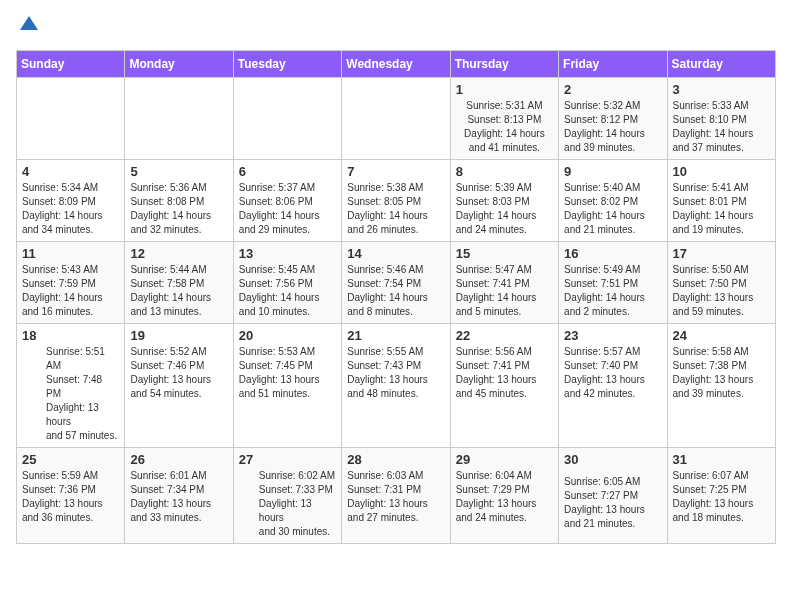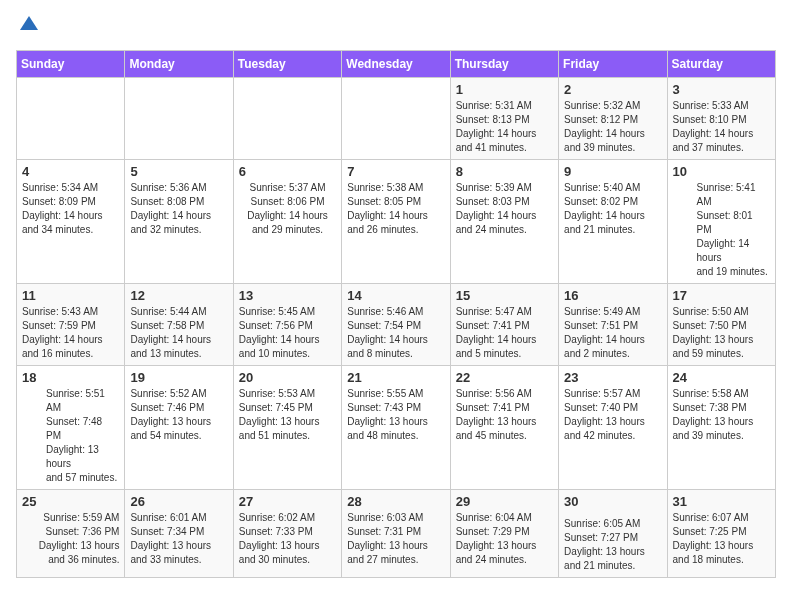--- a/index.html
+++ b/index.html
@@ -114,21 +114,21 @@
       </tr>
   </thead>
   <tbody id="calendar-body">
       <tr>
         <td class="empty-cell"></td>
         <td class="empty-cell"></td>
         <td class="empty-cell"></td>
         <td class="empty-cell"></td>
         <td>
           <span class="day-number">1</span>
-          <div class="day-info" style="white-space: pre-line;">Sunrise: 5:31 AM
+          <div class="day-info" style="white-space: pre-line; text-align: center;">Sunrise: 5:31 AM
 Sunset: 8:13 PM
 Daylight: 14 hours
 and 41 minutes.</div>
         </td>
         <td>
           <span class="day-number">2</span>
           <div class="day-info" style="white-space: pre-line;">Sunrise: 5:32 AM
 Sunset: 8:12 PM
 Daylight: 14 hours
 and 39 minutes.</div>
@@ -151,21 +151,21 @@
         </td>
         <td>
           <span class="day-number">5</span>
           <div class="day-info" style="white-space: pre-line;">Sunrise: 5:36 AM
 Sunset: 8:08 PM
 Daylight: 14 hours
 and 32 minutes.</div>
         </td>
         <td>
           <span class="day-number">6</span>
-          <div class="day-info" style="white-space: pre-line; text-align: center;">Sunrise: 5:37 AM
+          <div class="day-info" style="white-space: pre-line;">Sunrise: 5:37 AM
 Sunset: 8:06 PM
 Daylight: 14 hours
 and 29 minutes.</div>
         </td>
         <td>
           <span class="day-number">7</span>
           <div class="day-info" style="white-space: pre-line;">Sunrise: 5:38 AM
 Sunset: 8:05 PM
 Daylight: 14 hours
 and 26 minutes.</div>
@@ -179,21 +179,21 @@
         </td>
         <td>
           <span class="day-number">9</span>
           <div class="day-info" style="white-space: pre-line;">Sunrise: 5:40 AM
 Sunset: 8:02 PM
 Daylight: 14 hours
 and 21 minutes.</div>
         </td>
         <td>
           <span class="day-number">10</span>
-          <div class="day-info" style="white-space: pre-line; margin-left: 24px;">Sunrise: 5:41 AM
+          <div class="day-info" style="white-space: pre-line;">Sunrise: 5:41 AM
 Sunset: 8:01 PM
 Daylight: 14 hours
 and 19 minutes.</div>
         </td>
       </tr>
       <tr>
         <td>
           <span class="day-number">11</span>
           <div class="day-info" style="white-space: pre-line;">Sunrise: 5:43 AM
 Sunset: 7:59 PM
@@ -290,35 +290,35 @@
           <span class="day-number">24</span>
           <div class="day-info" style="white-space: pre-line;">Sunrise: 5:58 AM
 Sunset: 7:38 PM
 Daylight: 13 hours
 and 39 minutes.</div>
         </td>
       </tr>
       <tr>
         <td>
           <span class="day-number">25</span>
-          <div class="day-info" style="white-space: pre-line; text-align: right;">Sunrise: 5:59 AM
+          <div class="day-info" style="white-space: pre-line;">Sunrise: 5:59 AM
 Sunset: 7:36 PM
 Daylight: 13 hours
 and 36 minutes.</div>
         </td>
         <td>
           <span class="day-number">26</span>
           <div class="day-info" style="white-space: pre-line;">Sunrise: 6:01 AM
 Sunset: 7:34 PM
 Daylight: 13 hours
 and 33 minutes.</div>
         </td>
         <td>
           <span class="day-number">27</span>
-          <div class="day-info" style="white-space: pre-line;">Sunrise: 6:02 AM
+          <div class="day-info" style="white-space: pre-line; margin-left: 20px;">Sunrise: 6:02 AM
 Sunset: 7:33 PM
 Daylight: 13 hours
 and 30 minutes.</div>
         </td>
         <td>
           <span class="day-number">28</span>
           <div class="day-info" style="white-space: pre-line;">Sunrise: 6:03 AM
 Sunset: 7:31 PM
 Daylight: 13 hours
 and 27 minutes.</div>

